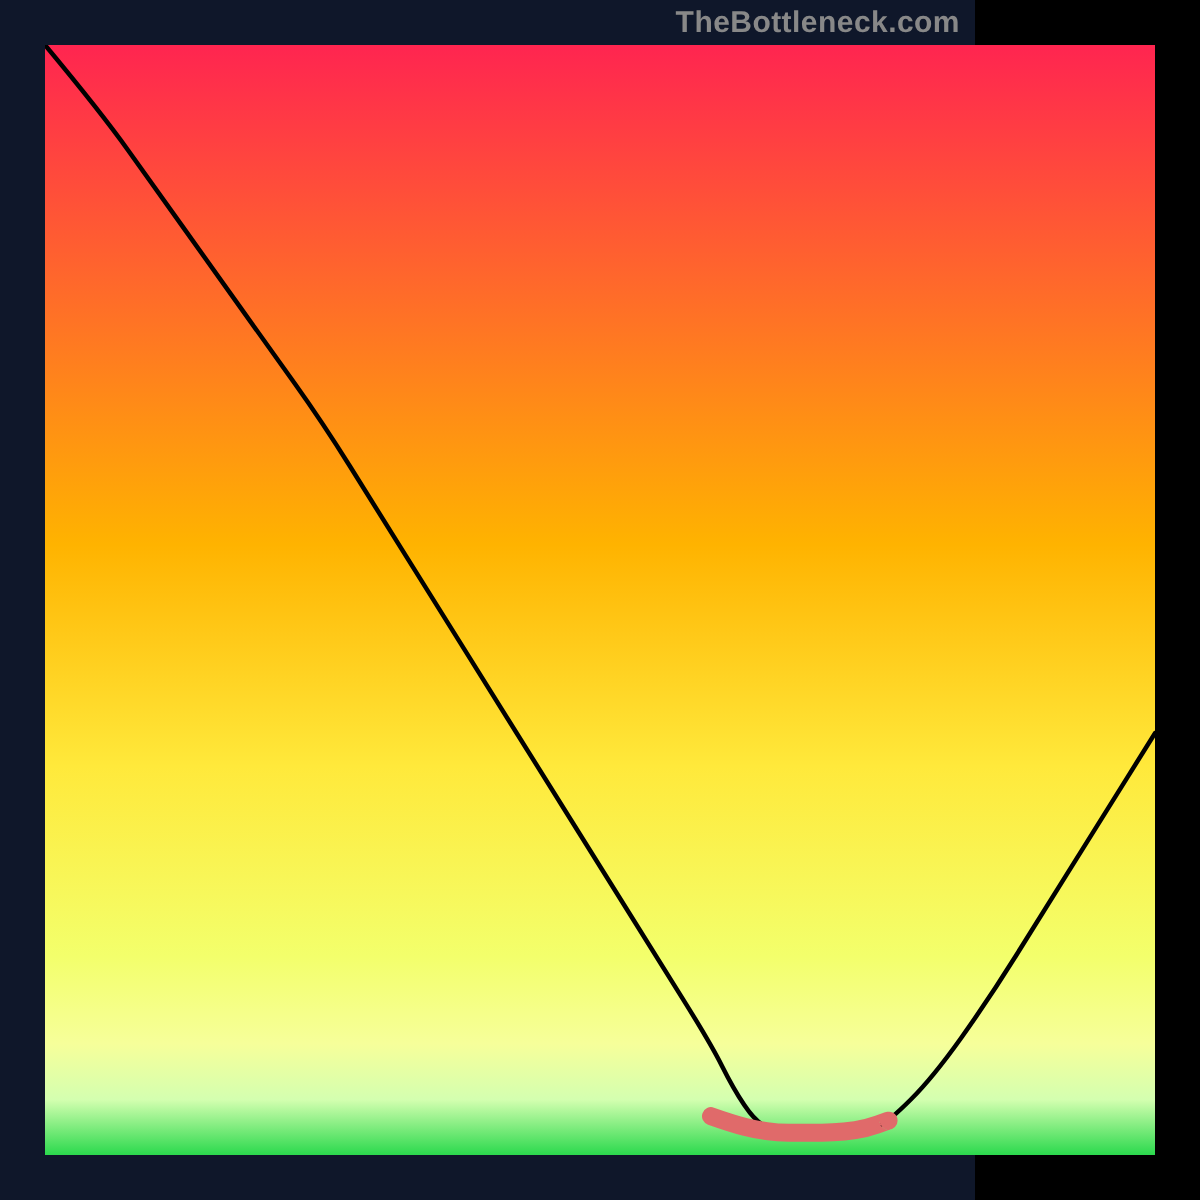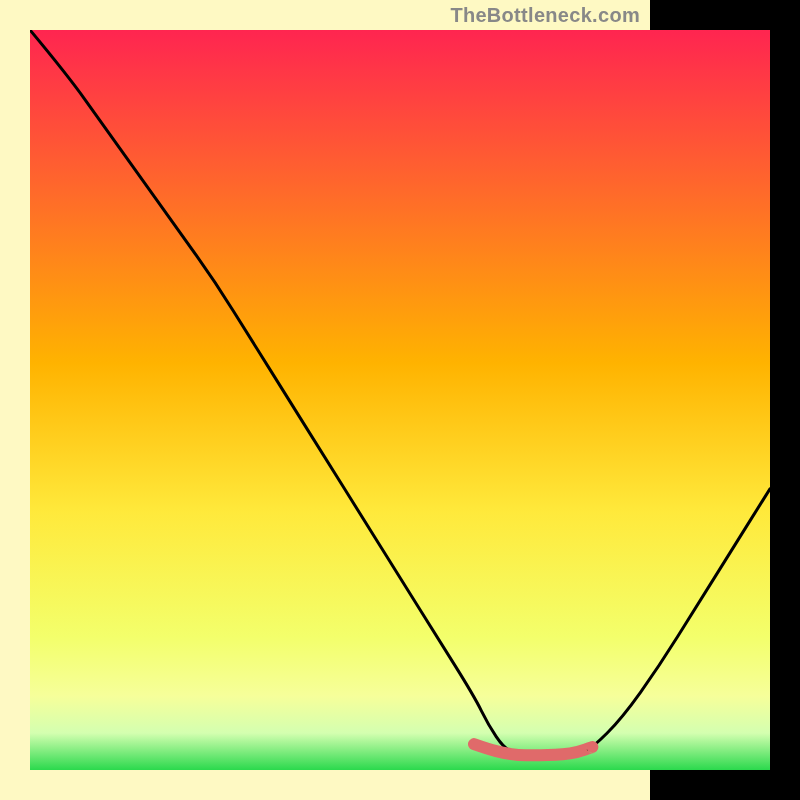--- a/index.html
+++ b/index.html
@@ -10,21 +10,21 @@
     background: #000;
     overflow: hidden;
     font-family: Arial, Helvetica, sans-serif;
   }
   .frame {
     position: absolute;
     top: 0;
     left: 0;
     width: 650px;
     height: 800px;
-    background: #fef9c3;
+    background: #0f172a;
   }
   .plot-wrap {
     position: absolute;
     top: 30px;
     left: 30px;
     width: 740px;
     height: 740px;
   }
   svg.plot {
     display: block;

